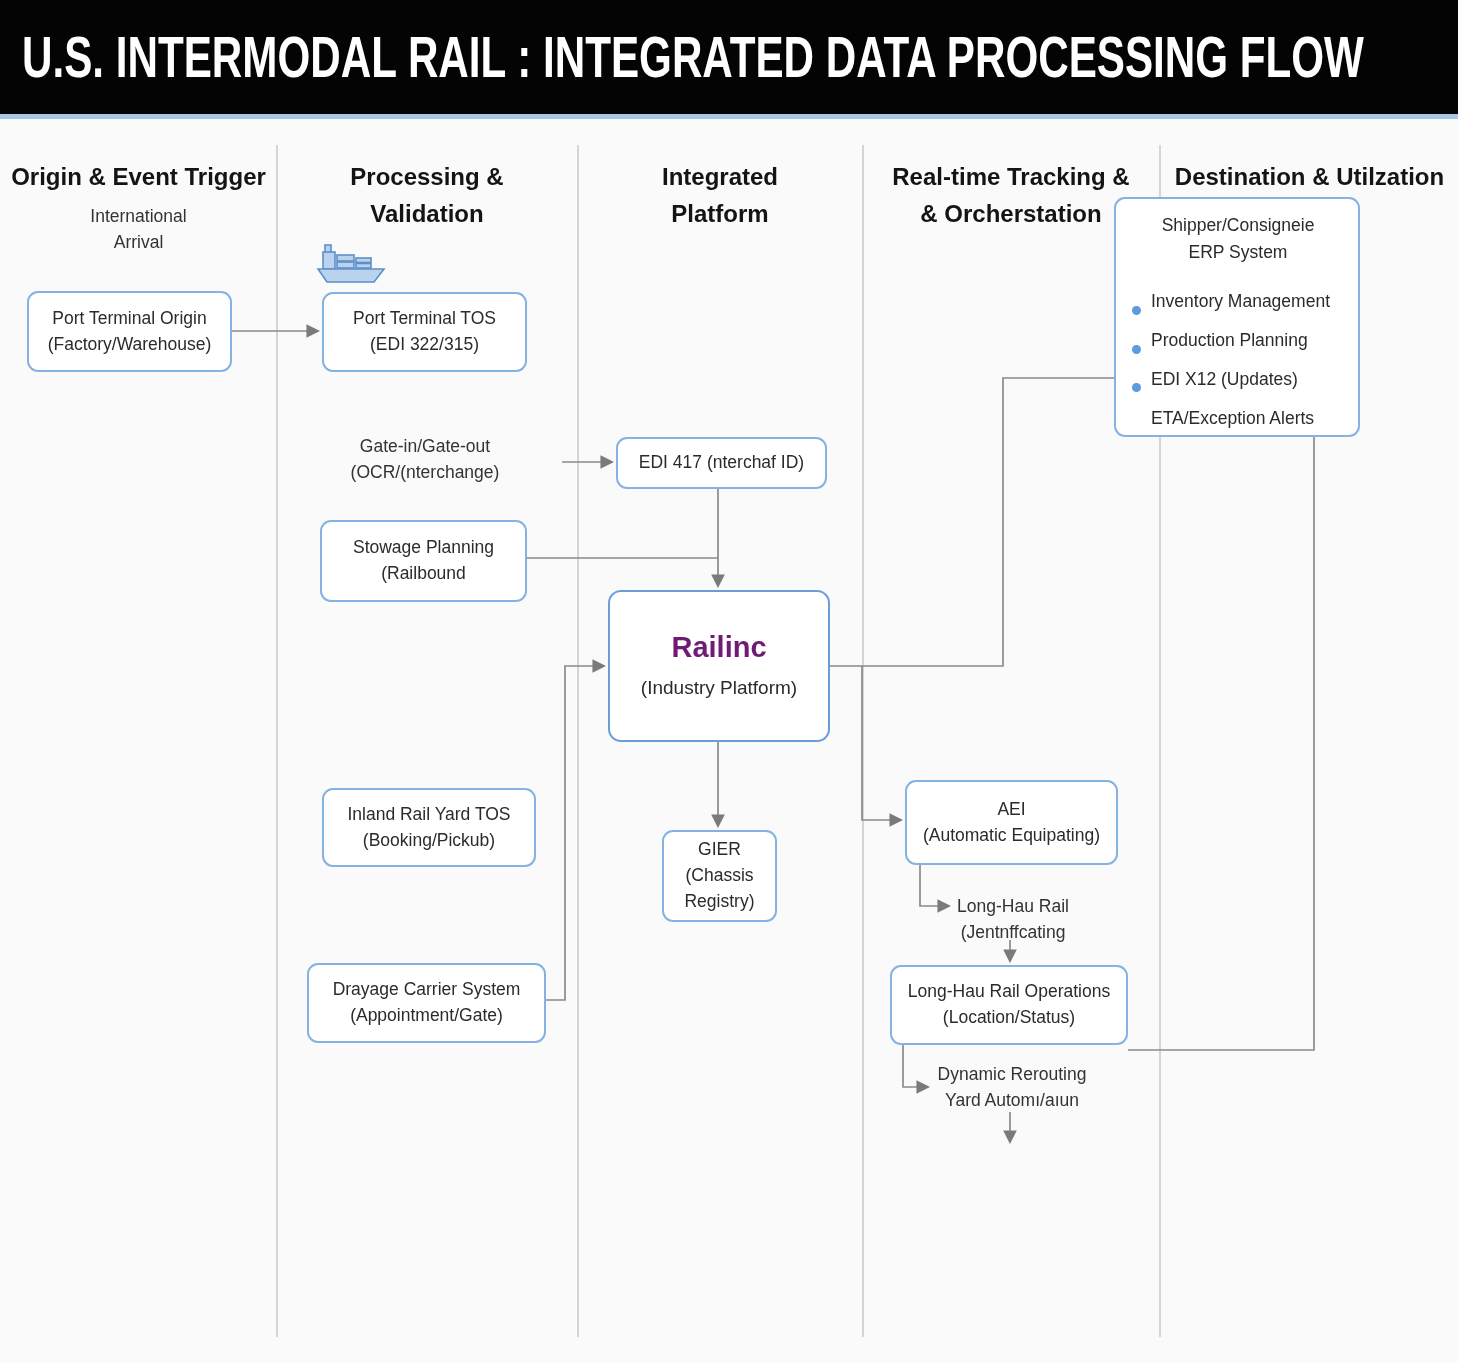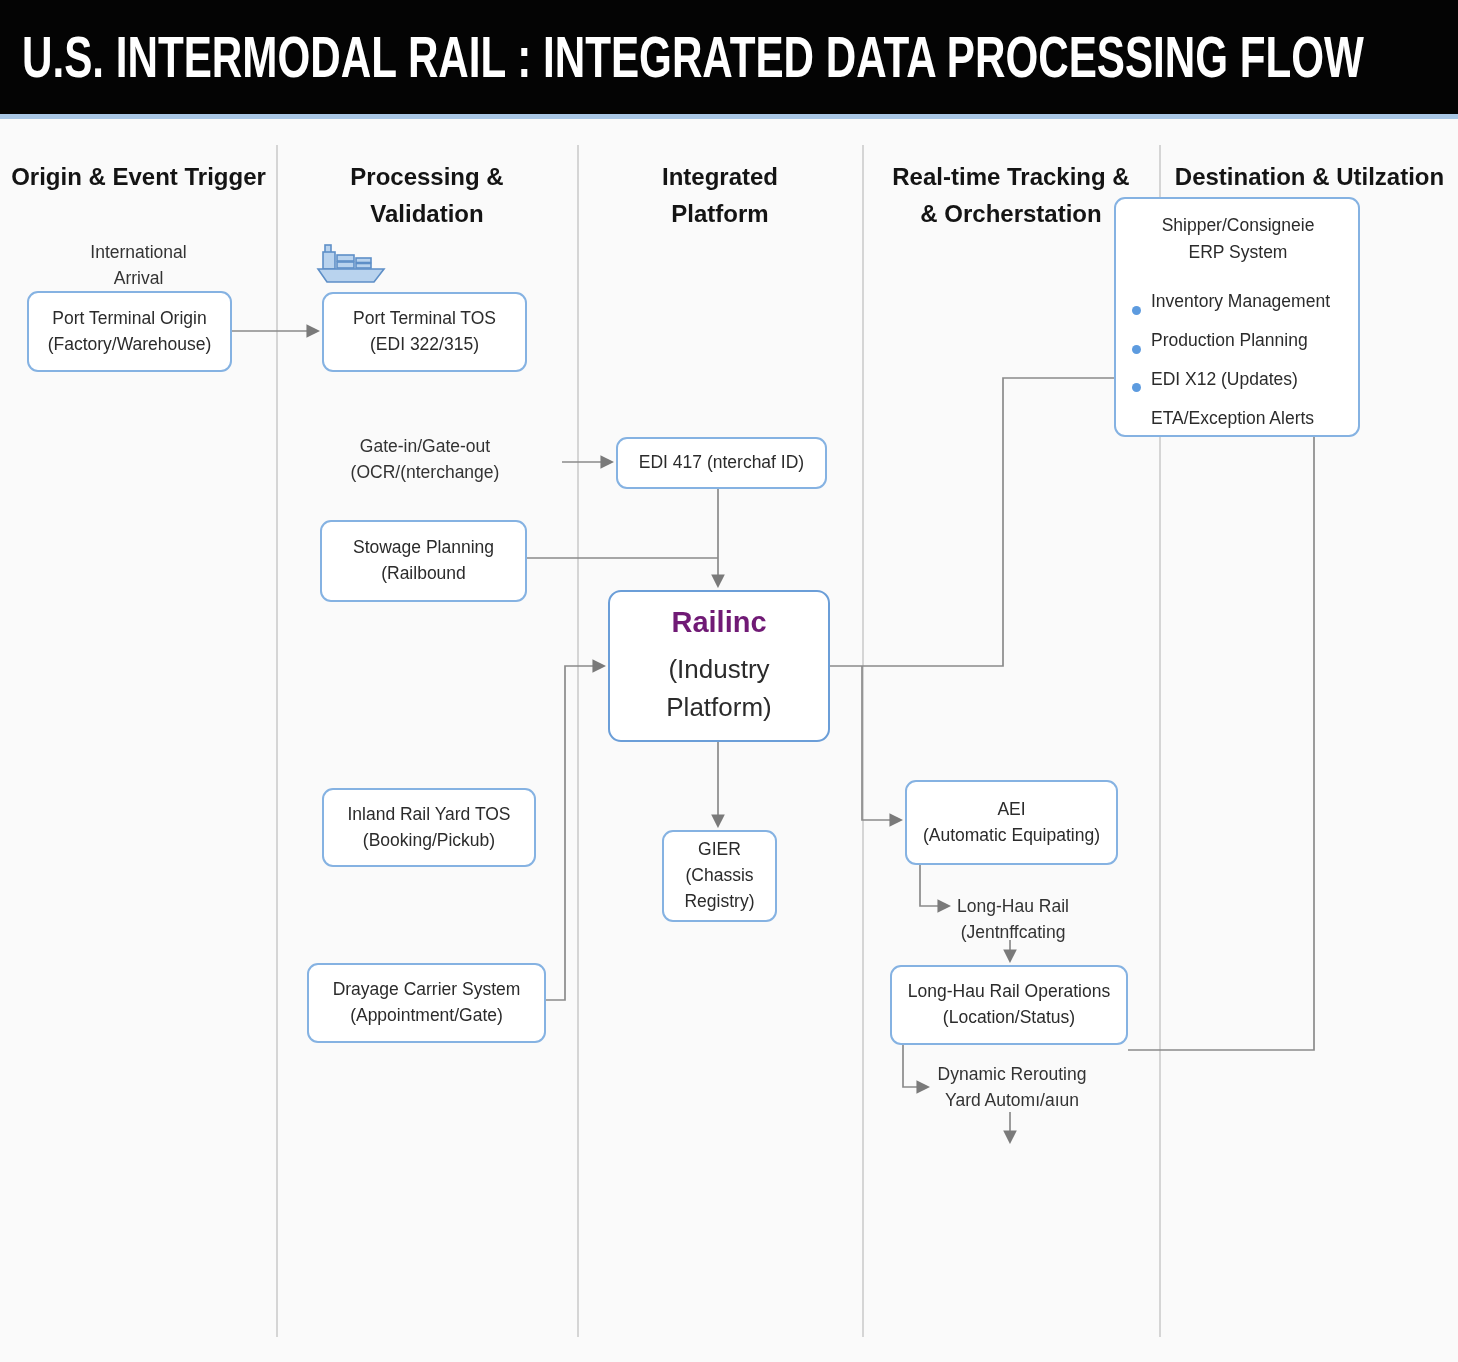--- a/index.html
+++ b/index.html
@@ -31,21 +31,21 @@
   
   .node{
     position:absolute;background:#ffffff;border:2px solid #85b2e2;
     border-radius:11px;display:flex;flex-direction:column;
     align-items:center;justify-content:center;text-align:center;
     font-size:17.5px;line-height:1.48;color:#2b2b2b;white-space:pre-line;
     box-sizing:border-box;padding:4px 6px;
   }
   .railinc{border-width:2.5px;border-color:#6b9ed8;border-radius:13px;}
   .railinc .big{font-size:29px;font-weight:700;color:#701a75;line-height:1.2;}
-  .railinc .sub{font-size:26px;color:#2b2b2b;margin-top:10px;}
+  .railinc .sub{font-size:19px;color:#2b2b2b;margin-top:10px;}
   
   .erp{justify-content:flex-start;align-items:stretch;padding:13px 14px 10px 16px;white-space:normal;}
   .erp-title{text-align:center;font-size:17.5px;line-height:1.55;white-space:pre-line;margin-bottom:16px;}
   .erp-row{display:flex;align-items:flex-end;text-align:left;font-size:17.5px;margin:6.5px 0;}
   .erp-row .dot{width:9px;height:9px;border-radius:50%;background:#5d9bdf;margin-right:10px;flex:0 0 auto;}
   .erp-footer{text-align:left;font-size:17.5px;margin-top:7px;padding-left:19px;}
   
   svg.layer{position:absolute;left:0;top:0;}
   .ship{position:absolute;left:316px;top:242px;}
 </style>
@@ -89,21 +89,21 @@
 
   <div class="colhead" style="left:0;width:277px;">Origin &amp; Event Trigger</div>
   <div class="colhead" style="left:278px;width:298px;">Processing &amp;
 Validation</div>
   <div class="colhead" style="left:579px;width:282px;">Integrated
 Platform</div>
   <div class="colhead" style="left:864px;width:294px;">Real-time Tracking &amp;
 &amp; Orcherstation</div>
   <div class="colhead" style="left:1161px;width:297px;">Destination &amp; Utilzation</div>
 
-  <div class="sublabel" style="left:0;top:203px;width:277px;margin-top:36px;">International
+  <div class="sublabel" style="left:0;top:203px;width:277px;">International
 Arrival</div>
   <div class="sublabel" style="left:300px;top:433px;width:250px;">Gate-in/Gate-out
 (OCR/(nterchange)</div>
   <div class="sublabel" style="left:928px;top:893px;width:170px;">Long-Hau Rail
 (Jentnffcating</div>
   <div class="sublabel" style="left:917px;top:1061px;width:190px;">Dynamic Rerouting
 Yard Automı/aıun</div>
 
   <svg class="ship" width="70" height="44" viewBox="0 0 70 44">
     <g stroke="#5e8fc7" stroke-width="1.6" fill="#b9d3ee">

